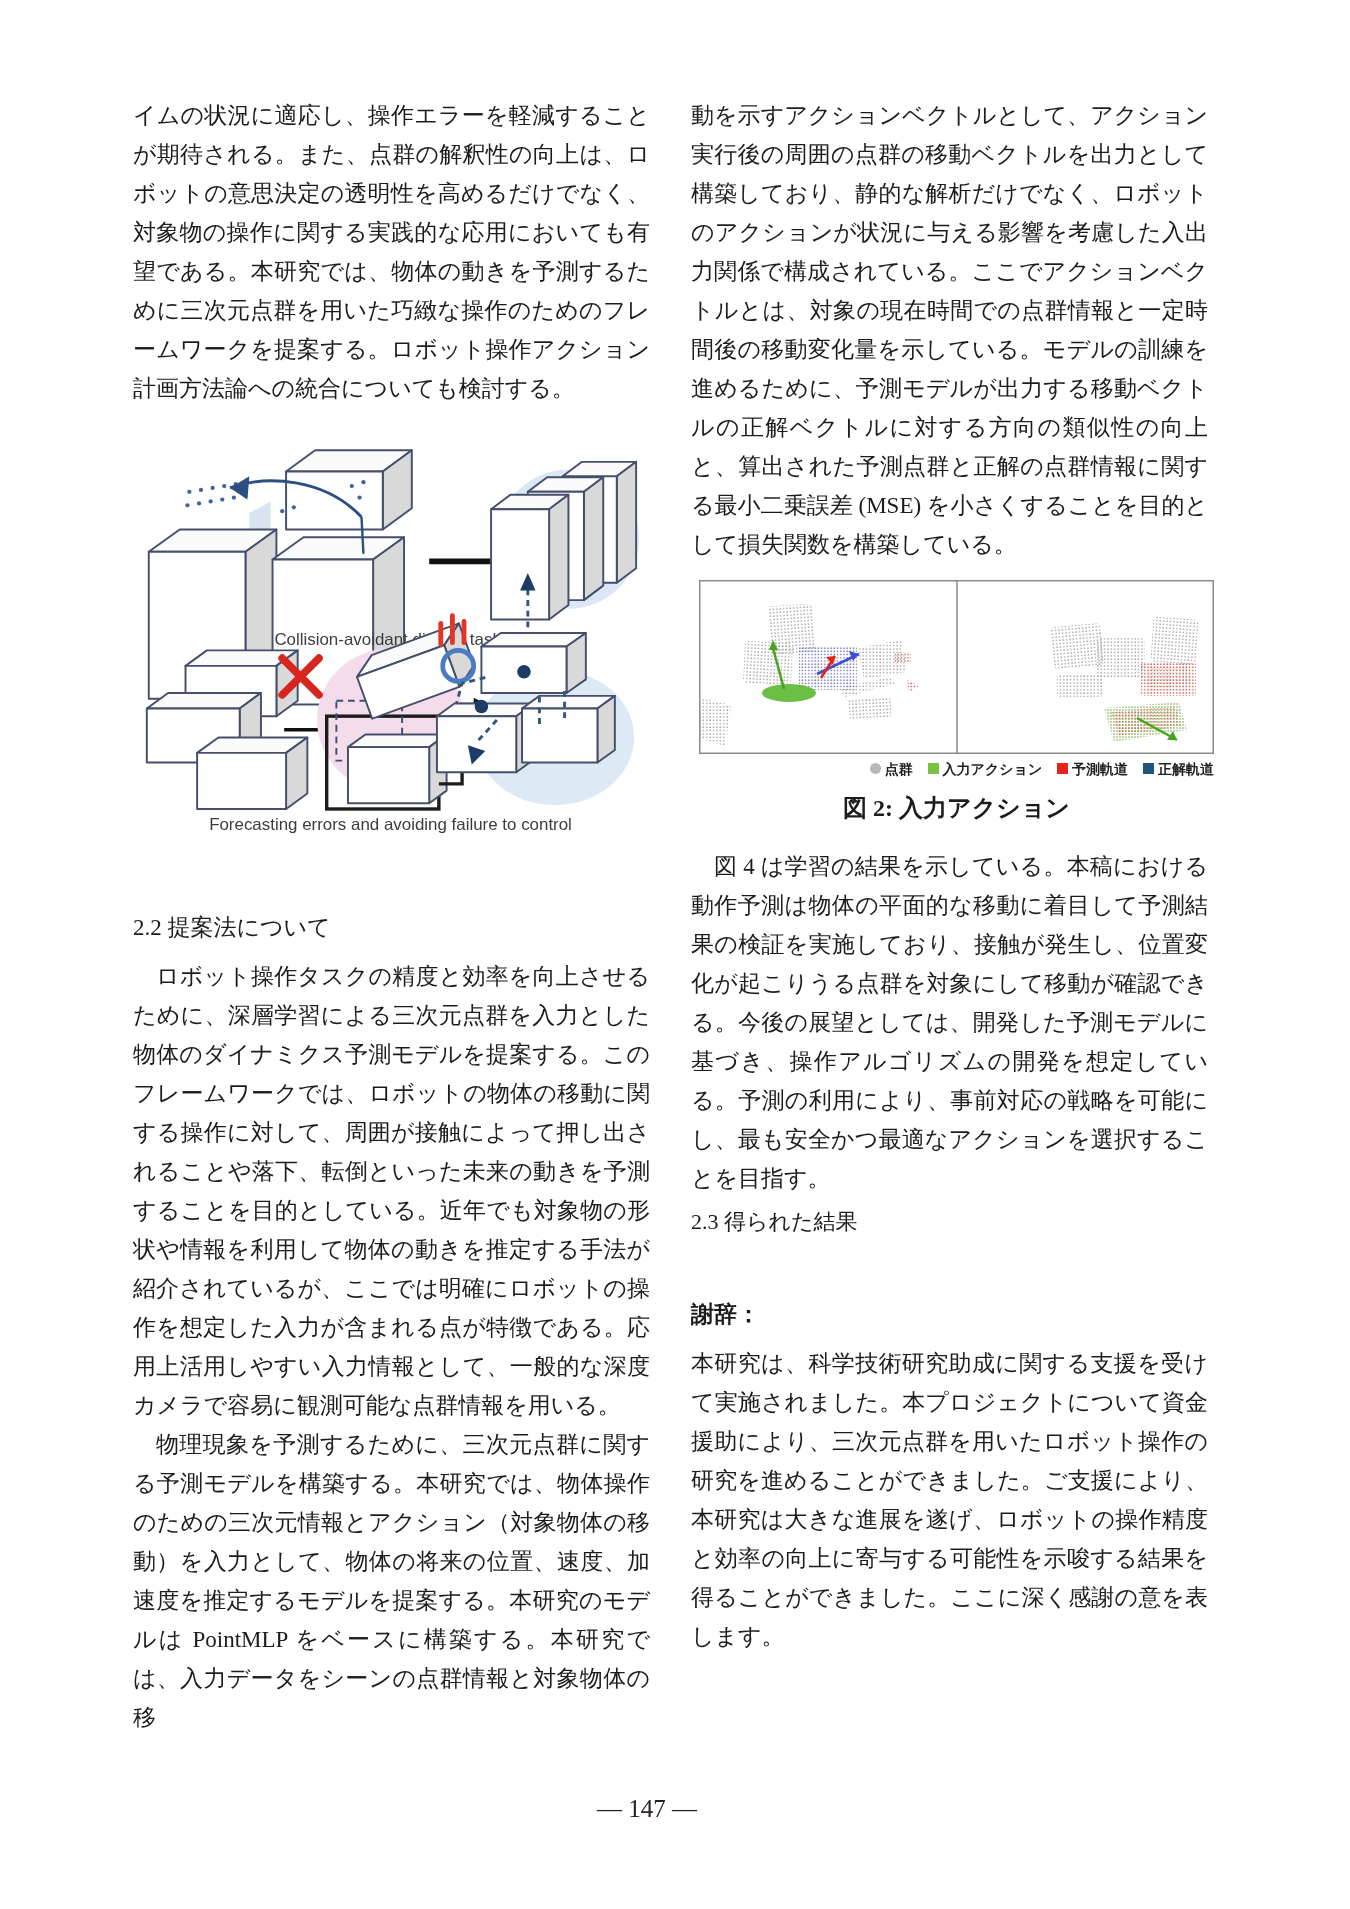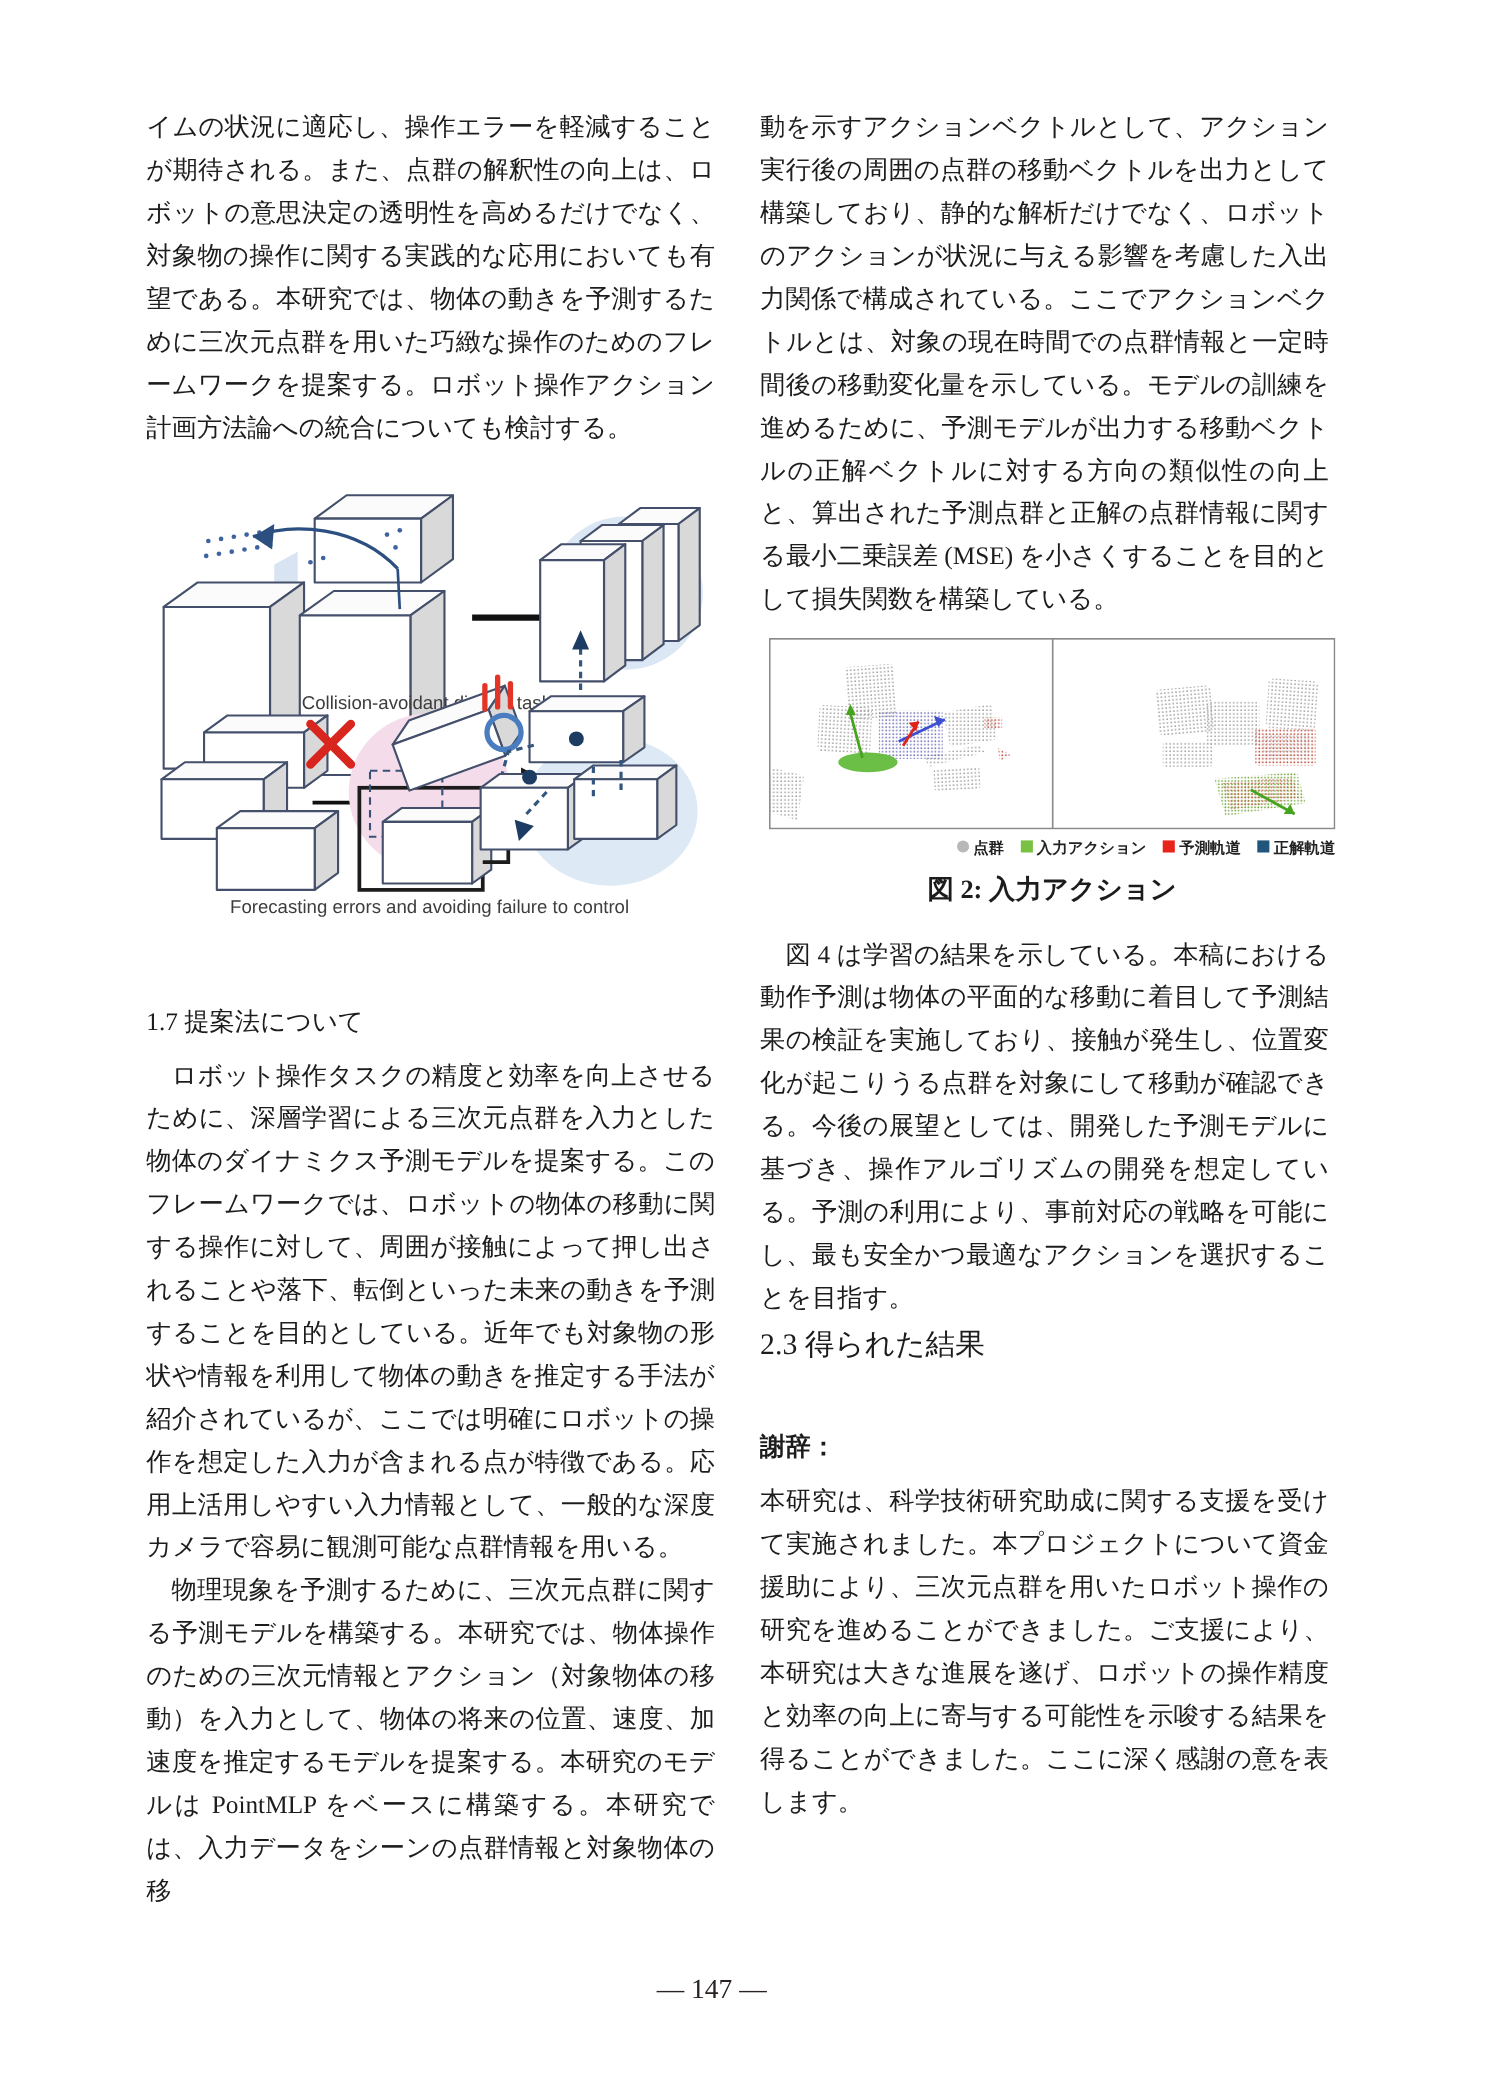--- a/index.html
+++ b/index.html
@@ -4,21 +4,21 @@
 <style>
   html,body{margin:0;padding:0;background:#ffffff;}
   .page{position:relative;width:1294px;height:1909px;background:#ffffff;overflow:hidden;
         font-family:"Liberation Serif","DejaVu Serif",serif;color:#1c1c1c;}
   .col{position:absolute;top:96px;width:517px;}
   .col-left{left:133px;}
   .col-right{left:691px;}
   p.body{margin:0;font-size:23px;line-height:39px;text-align:justify;text-justify:inter-ideograph;}
   p.ind{text-indent:1em;}
   h3.sec{margin:66px 0 0 0;font-size:23px;line-height:39px;font-weight:400;}
-  h3.sec2{margin:4px 0 0 0;font-size:27px;line-height:39px;font-weight:400;}
+  h3.sec2{margin:4px 0 0 0;font-size:22px;line-height:39px;font-weight:400;}
   h3.ack{margin:54px 0 0 0;font-size:23px;line-height:39px;font-weight:700;}
   p.after-h{margin-top:10px;}
   p.after-ack{margin-top:10px;}
   p.after-fig{margin-top:24px;}
   figure{margin:0;padding:0;}
   .fig1{margin:20px 0 0 8px;width:505px;}
   .figcap{margin-top:14px;font-size:24px;font-weight:700;text-align:center;line-height:30px;}
   .figtext{font-family:"Liberation Sans","DejaVu Sans",sans-serif;font-size:17.5px;fill:#3d3d3d;}
   .cub-f{fill:#ffffff;stroke:#44506b;stroke-width:2;stroke-linejoin:round;}
   .cub-t{fill:#fbfbfb;stroke:#44506b;stroke-width:2;stroke-linejoin:round;}
@@ -186,21 +186,21 @@
           </g>
           <circle cx="396" cy="252" r="7" fill="#1d3c63"></circle>
           <circle cx="352" cy="288" r="7" fill="#1d3c63"></circle>
           <polygon points="338,328 356,334 342,348" fill="#1d3c63"></polygon>
         </g>
 
         <text class="figtext" x="258" y="416" text-anchor="middle">Forecasting errors and avoiding failure to control</text>
       </svg>
     </figure>
 
-    <h3 class="sec">1.7 提案法について</h3>
+    <h3 class="sec">2.2 提案法について</h3>
     <p class="body ind after-h">ロボット操作タスクの精度と効率を向上させるために、深層学習による三次元点群を入力とした物体のダイナミクス予測モデルを提案する。このフレームワークでは、ロボットの物体の移動に関する操作に対して、周囲が接触によって押し出されることや落下、転倒といった未来の動きを予測することを目的としている。近年でも対象物の形状や情報を利用して物体の動きを推定する手法が紹介されているが、ここでは明確にロボットの操作を想定した入力が含まれる点が特徴である。応用上活用しやすい入力情報として、一般的な深度カメラで容易に観測可能な点群情報を用いる。</p>
     <p class="body ind">物理現象を予測するために、三次元点群に関する予測モデルを構築する。本研究では、物体操作のための三次元情報とアクション（対象物体の移動）を入力として、物体の将来の位置、速度、加速度を推定するモデルを提案する。本研究のモデルは PointMLP をベースに構築する。本研究では、入力データをシーンの点群情報と対象物体の移</p>
   </div>
 
   <div class="col col-right">
     <p class="body">動を示すアクションベクトルとして、アクション実行後の周囲の点群の移動ベクトルを出力として構築しており、静的な解析だけでなく、ロボットのアクションが状況に与える影響を考慮した入出力関係で構成されている。ここでアクションベクトルとは、対象の現在時間での点群情報と一定時間後の移動変化量を示している。モデルの訓練を進めるために、予測モデルが出力する移動ベクトルの正解ベクトルに対する方向の類似性の向上と、算出された予測点群と正解の点群情報に関する最小二乗誤差 (MSE) を小さくすることを目的として損失関数を構築している。</p>
 
     <figure class="fig2">
       <svg viewBox="0 0 515 174" width="515" height="174">
         <defs>

